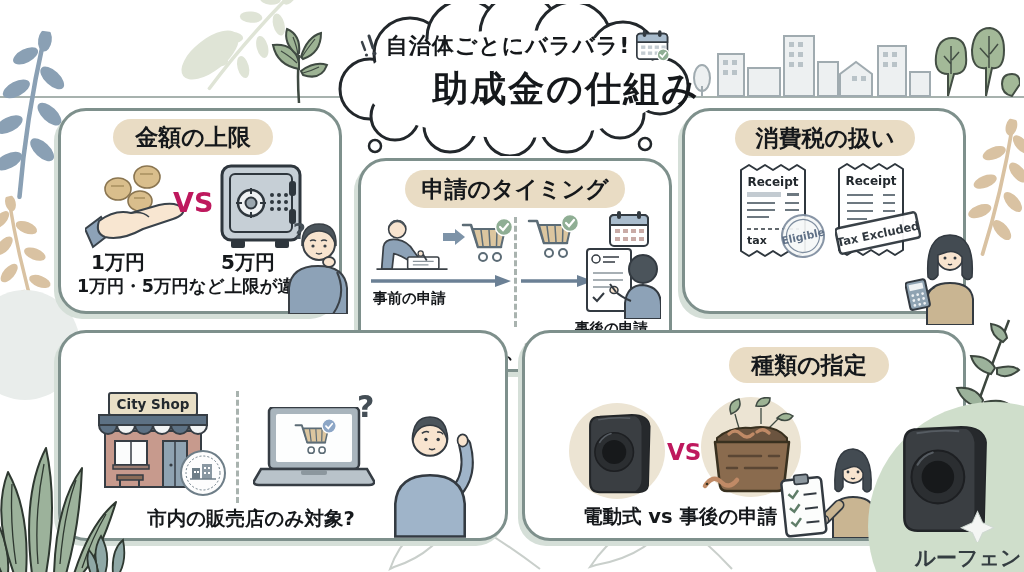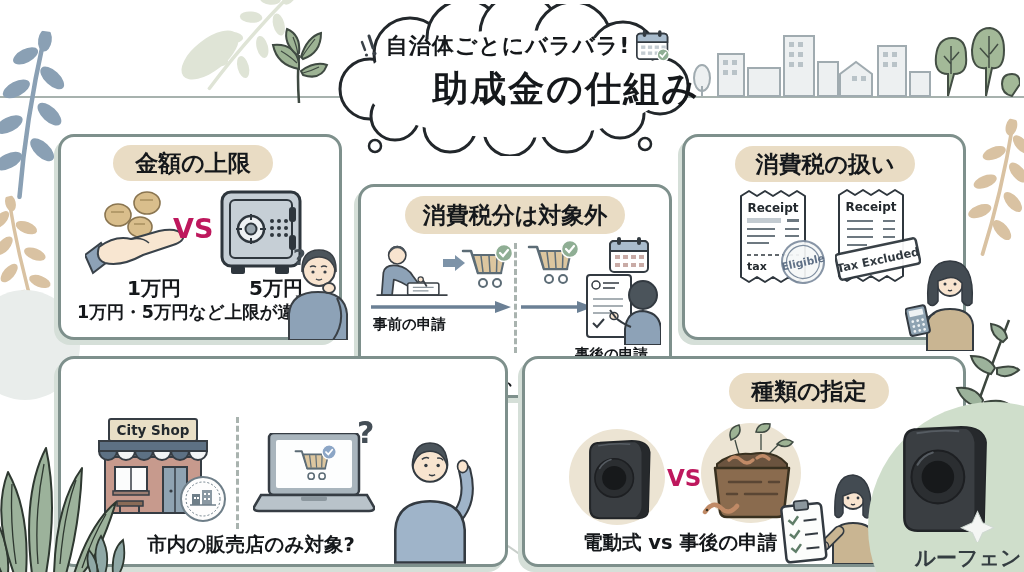--- a/index.html
+++ b/index.html
@@ -1,24 +1,24 @@
 <!DOCTYPE html>
 <html><head>
 <meta charset="utf-8">
 <style>
   html,body{margin:0;padding:0;background:#fff;}
   .stage{position:relative;width:1024px;height:572px;background:#ffffff;overflow:hidden;
          font-family:"DejaVu Sans",sans-serif;color:#15181b;}
   .abs{position:absolute;}
-  .panel{position:absolute;background:#fff;border:3px solid #7e908c;border-radius:16px;
-         box-shadow:-4px 5px 0 #d5dfd8;margin-top:26px;}
+  .panel{position:absolute;background:#fff;border:3px solid #7e908c;border-radius:28px;
+         box-shadow:-4px 5px 0 #d5dfd8;}
   .pill{position:absolute;background:#e9dcc4;border-radius:22px;display:flex;align-items:center;
         justify-content:center;font-weight:700;color:#15181b;white-space:nowrap;}
   .caption{position:absolute;font-weight:700;text-align:center;color:#15181b;white-space:nowrap;}
-  .lbl{position:absolute;font-weight:700;text-align:right;color:#15181b;white-space:nowrap;}
+  .lbl{position:absolute;font-weight:700;text-align:left;color:#15181b;white-space:nowrap;}
   .vs{position:absolute;font-weight:700;color:#be185d;}
   .qmark{position:absolute;font-weight:700;color:#444e56;}
   .divider{position:absolute;border-left:3px dashed #a9b3af;width:0;}
   .hline{position:absolute;left:0;top:96px;width:1024px;height:2px;background:#a7b2ae;}
   .cloud-text{position:absolute;left:330px;top:30px;width:370px;text-align:right;}
   .tagline{font-size:22px;font-weight:800;letter-spacing:1px;display:flex;align-items:center;
            justify-content:center;gap:6px;}
   .main-title{font-size:36px;font-weight:800;letter-spacing:2px;margin-top:4px;}
   .brand-circle{position:absolute;left:868px;top:402px;width:250px;height:250px;border-radius:50%;
                 background:#cfdecb;}
@@ -219,21 +219,21 @@
       <circle cx="32" cy="28" r="1.6" fill="#3a4046"></circle>
         <circle cx="44" cy="28" r="1.6" fill="#3a4046"></circle>
       <path d="M35,35 q3,2 6,0" stroke="#3a4046" stroke-width="1.5" fill="none"></path>
       <path d="M8,96 L8,70 Q10,48 37,48 Q64,48 66,70 L66,96 Z" fill="#8da2b7" stroke="#3a4046" stroke-width="2"></path>
       <path d="M52,96 Q66,76 56,54" stroke="#3a4046" stroke-width="2" fill="none"></path>
       <ellipse cx="48" cy="44" rx="6" ry="5" fill="#f8e4cf" stroke="#3a4046" stroke-width="1.8"></ellipse>
     </svg>
   </section>
 
   <section class="panel" style="left:358px;top:158px;width:308px;height:208px">
-    <div class="pill" style="left:44px;top:9px;width:220px;height:38px;font-size:23px">消費税分は対象外</div>
+    <div class="pill" style="left:44px;top:9px;width:220px;height:38px;font-size:23px">申請のタイミング</div>
     <svg class="abs" style="left:12px;top:52px;width:78px;height:62px" viewBox="0 0 90 62">
       <circle cx="28" cy="14" r="10" fill="#f8e4cf" stroke="#3a4046" stroke-width="1.8"></circle>
       <path d="M19,12 Q19,3 28,3 Q37,3 37,12 Q33,6 28,6 Q23,6 19,12 Z" fill="#4b545b"></path>
       <path d="M10,60 L12,34 Q14,24 28,26 Q40,28 46,38 L52,46 L44,52 Q32,44 24,42 L22,60 Z" fill="#8da2b7" stroke="#3a4046" stroke-width="2" stroke-linejoin="round"></path>
       <rect x="40" y="46" width="36" height="14" rx="2" fill="#fff" stroke="#3a4046" stroke-width="1.8"></rect>
       <path d="M46,51 h24 M46,55 h18" stroke="#8b959c" stroke-width="1.5"></path>
       <path d="M56,40 L62,50" stroke="#3a4046" stroke-width="2"></path>
       <circle cx="55" cy="42" r="3" fill="#f8e4cf" stroke="#3a4046" stroke-width="1.4"></circle>
       <path d="M4,60 H86" stroke="#3a4046" stroke-width="2"></path>
     </svg>

